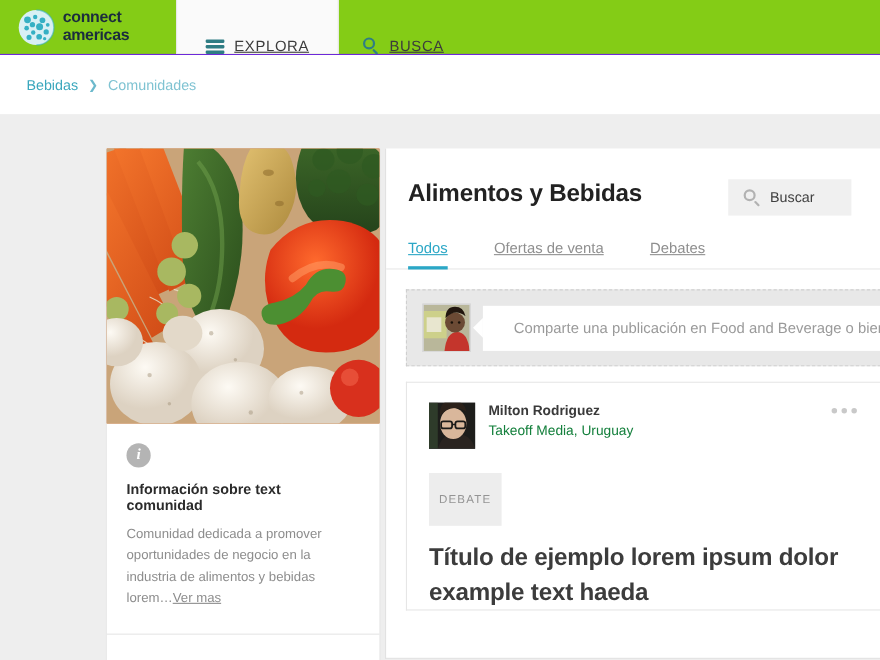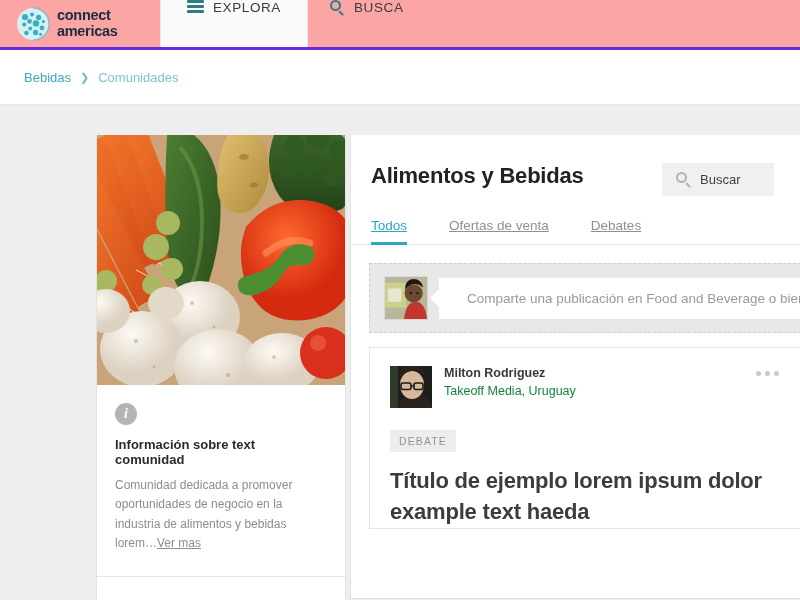--- a/index.html
+++ b/index.html
@@ -14,24 +14,24 @@
   body {
     font-family: "Liberation Sans", "DejaVu Sans", sans-serif;
     background: #eeeeee;
     color: #333;
     -webkit-font-smoothing: antialiased;
   }
 
   
   .topnav {
     height: 50px;
-    background: #fca5a5;
+    background: #84cc16;
     display: flex;
     align-items: stretch;
-    border-bottom: 3px solid #6d28d9;
+    border-bottom: 1px solid #6d28d9;
     position: relative;
   }
 
   .logo-block {
     width: 160px;
     display: flex;
     align-items: center;
     padding-left: 16px;
     gap: 7px;
   }
@@ -48,28 +48,29 @@
     flex-direction: column;
     line-height: 1.04;
     font-weight: bold;
     font-size: 14.5px;
     letter-spacing: -0.3px;
     color: #1b2c3e;
   }
 
   .nav-item {
     display: flex;
-    align-items: flex-start;
+    align-items: flex-end;
     gap: 9px;
     padding: 0 22px;
     font-size: 13.5px;
     letter-spacing: 0.6px;
     color: #3c3c3c;
     cursor: pointer;
     user-select: none;
+    text-decoration: underline;
   }
 
   .nav-explora {
     background: #fafafa;
     border-left: 1px solid #e8e8e8;
     border-right: 1px solid #e8e8e8;
     padding: 0 26px;
   }
 
   .hamburger {
@@ -381,21 +382,21 @@
     display: block;
   }
 
   .badge {
     display: inline-block;
     margin-top: 22px;
     background: #ededed;
     color: #949494;
     font-size: 10.5px;
     letter-spacing: 1.1px;
-    padding: 5px 9px;
+    padding: 18px 9px;
   }
 
   .post-title {
     margin-top: 14px;
     font-size: 22px;
     line-height: 1.4;
     color: #3c3c3c;
     letter-spacing: -0.2px;
     padding-right: 10px;
   }

